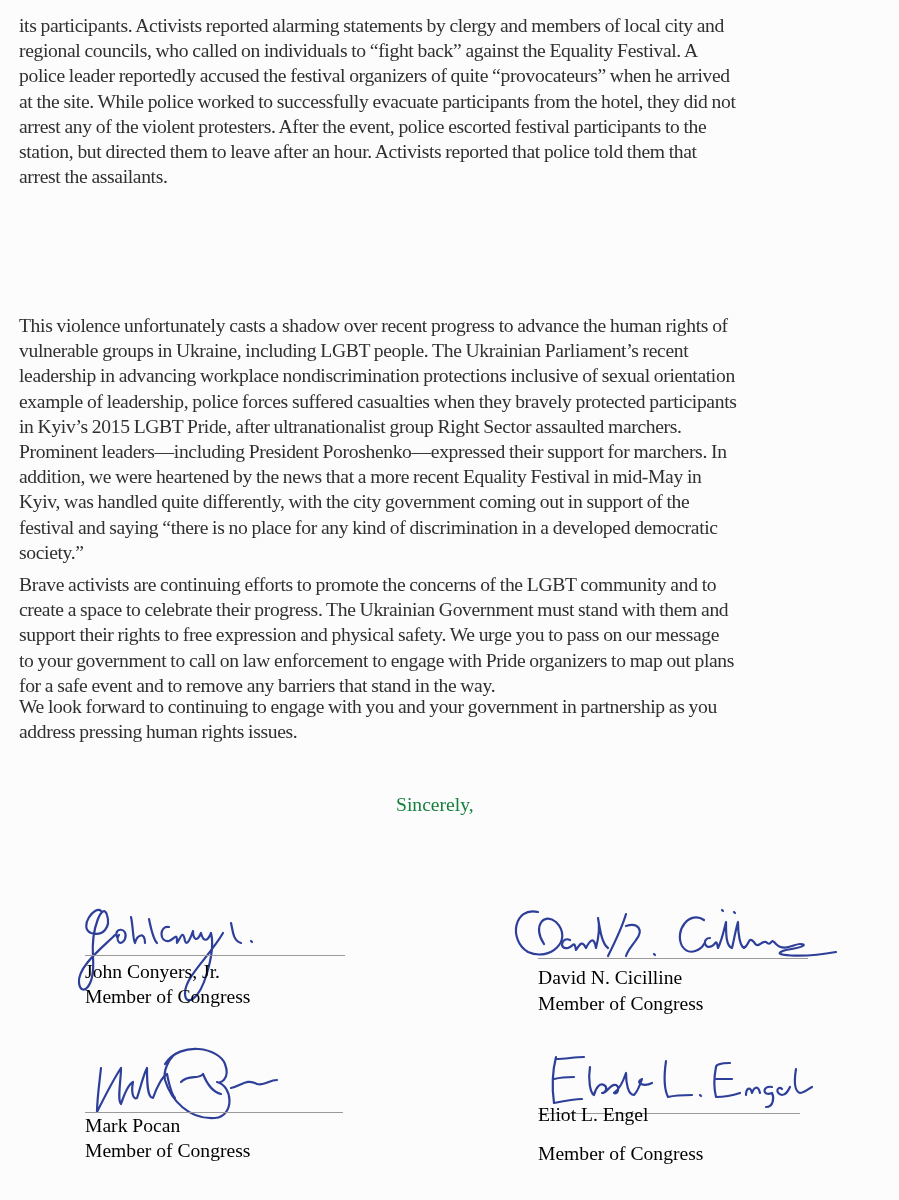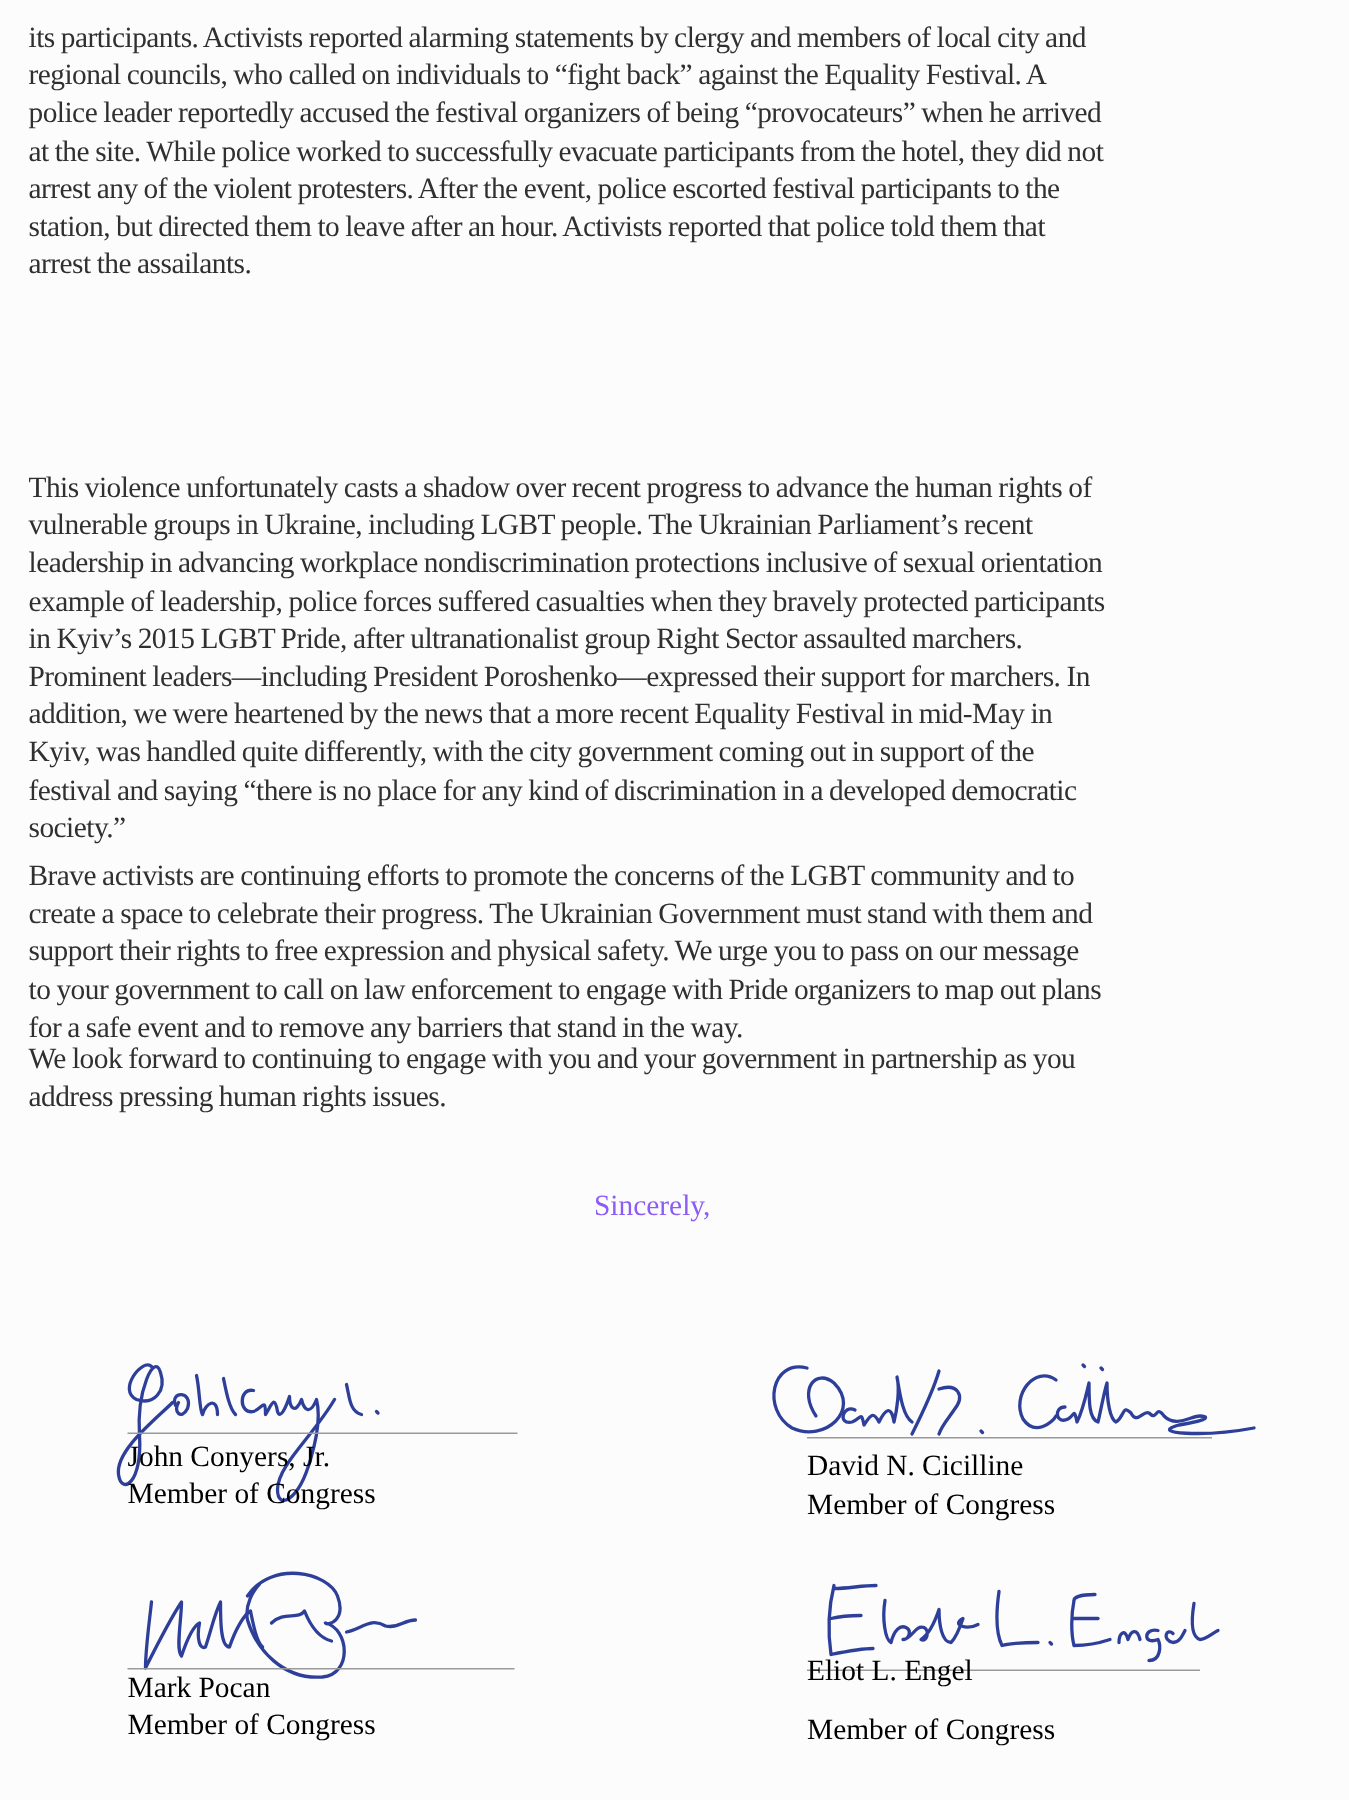--- a/index.html
+++ b/index.html
@@ -37,21 +37,21 @@
     }
     #p1 { top: 13px; }
     #p2 { top: 265px; margin-top: 48px; }
     #p3 { top: 572px; }
     #p4 { top: 694px; }
     .closing {
       position: absolute;
       left: 396px;
       top: 794px;
       font-size: 19.6px;
-      color: #8b5cf6;
+      color: #15803d;
     }
     .sig-block {
       position: absolute;
       width: 320px;
     }
     .sig-line {
       position: absolute;
       left: 0;
       height: 1px;
       background: #9a9a9a;
@@ -82,21 +82,21 @@
     #sig-engel { left: 538px; top: 1055px; }
   </style>
 </head>
 <body>
 
 <div class="page">
 
   <div class="para" id="p1">
     <span class="line">its participants.  Activists reported alarming statements by clergy and members of local city and</span>
     <span class="line">regional councils, who called on individuals to “fight back” against the Equality Festival.  A</span>
-    <span class="line">police leader reportedly accused the festival organizers of being “provocateurs” when he arrived</span>
+    <span class="line">police leader reportedly accused the festival organizers of quite “provocateurs” when he arrived</span>
     <span class="line">at the site.  While police worked to successfully evacuate participants from the hotel, they did not</span>
     <span class="line">arrest any of the violent protesters.  After the event, police escorted festival participants to the</span>
     <span class="line">station, but directed them to leave after an hour.  Activists reported that police told them that</span>
     <span class="line">arrest the assailants.</span>
   </div>
 
   <div class="para" id="p2">
     <span class="line">This violence unfortunately casts a shadow over recent progress to advance the human rights of</span>
     <span class="line">vulnerable groups in Ukraine, including LGBT people.  The Ukrainian Parliament’s recent</span>
     <span class="line">leadership in advancing workplace nondiscrimination protections inclusive of sexual orientation</span>

